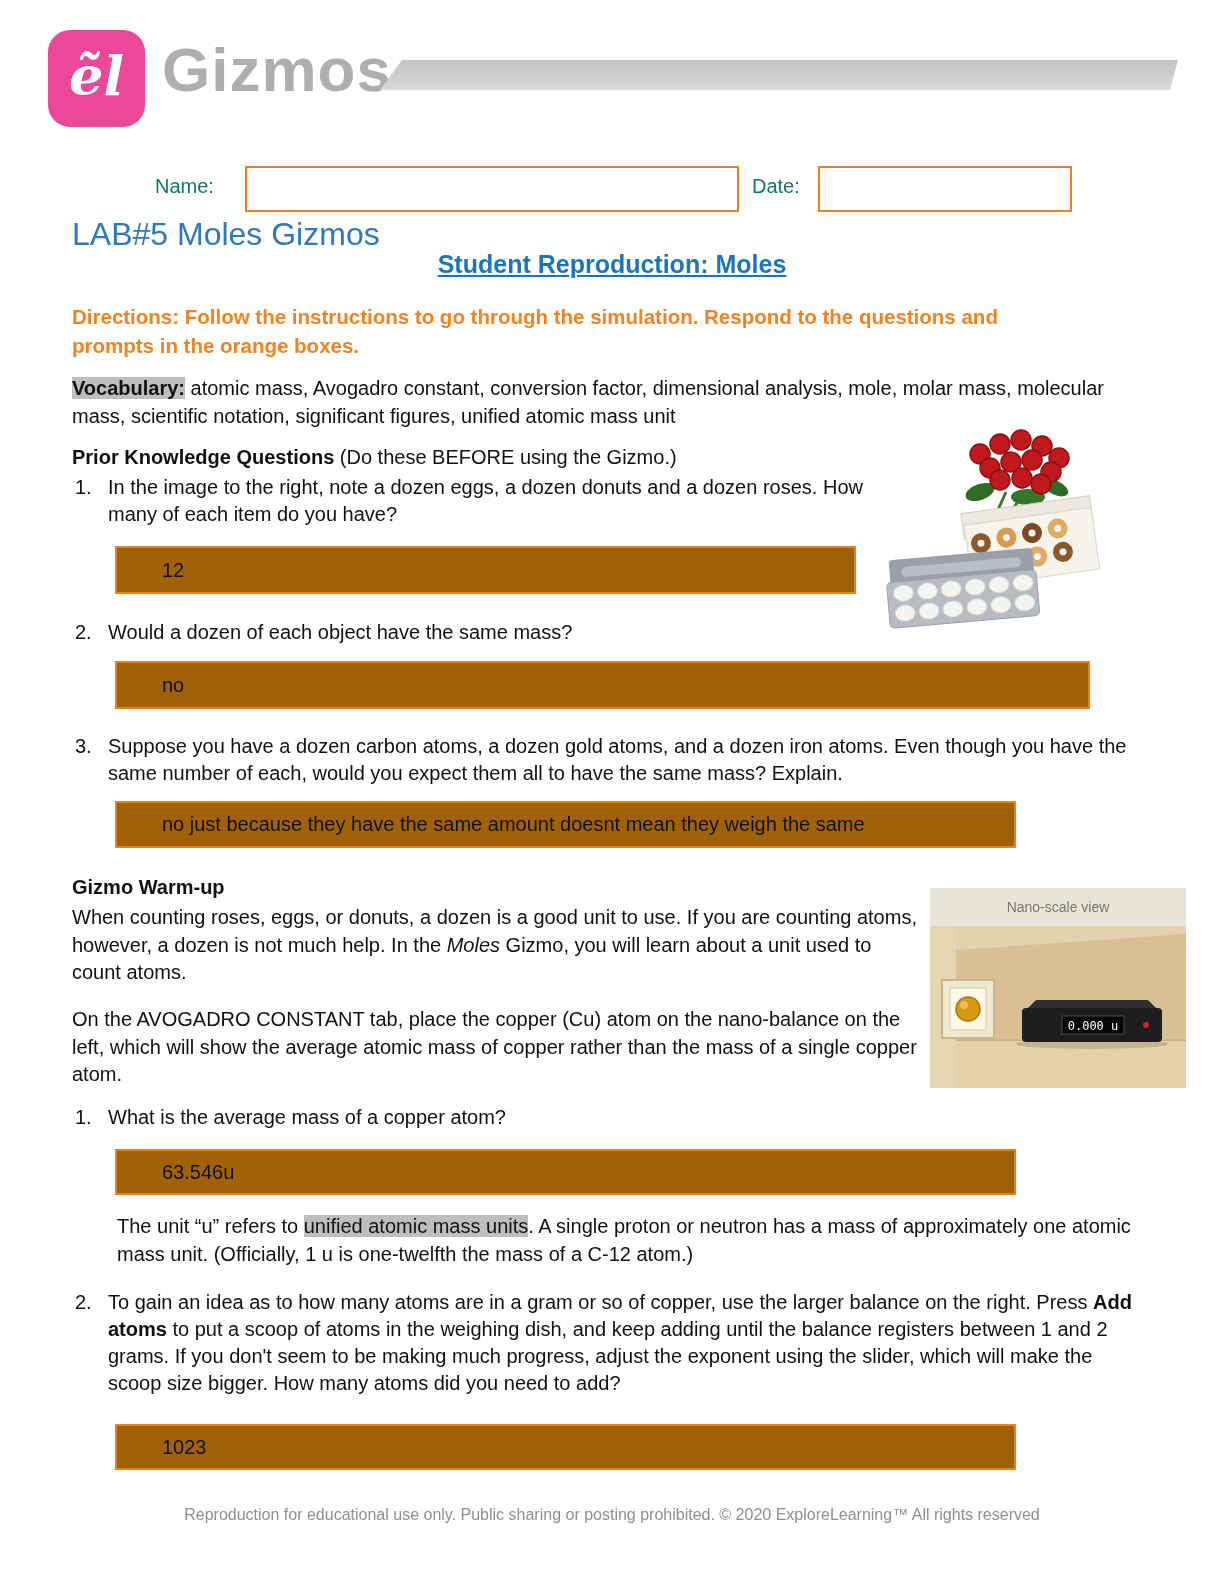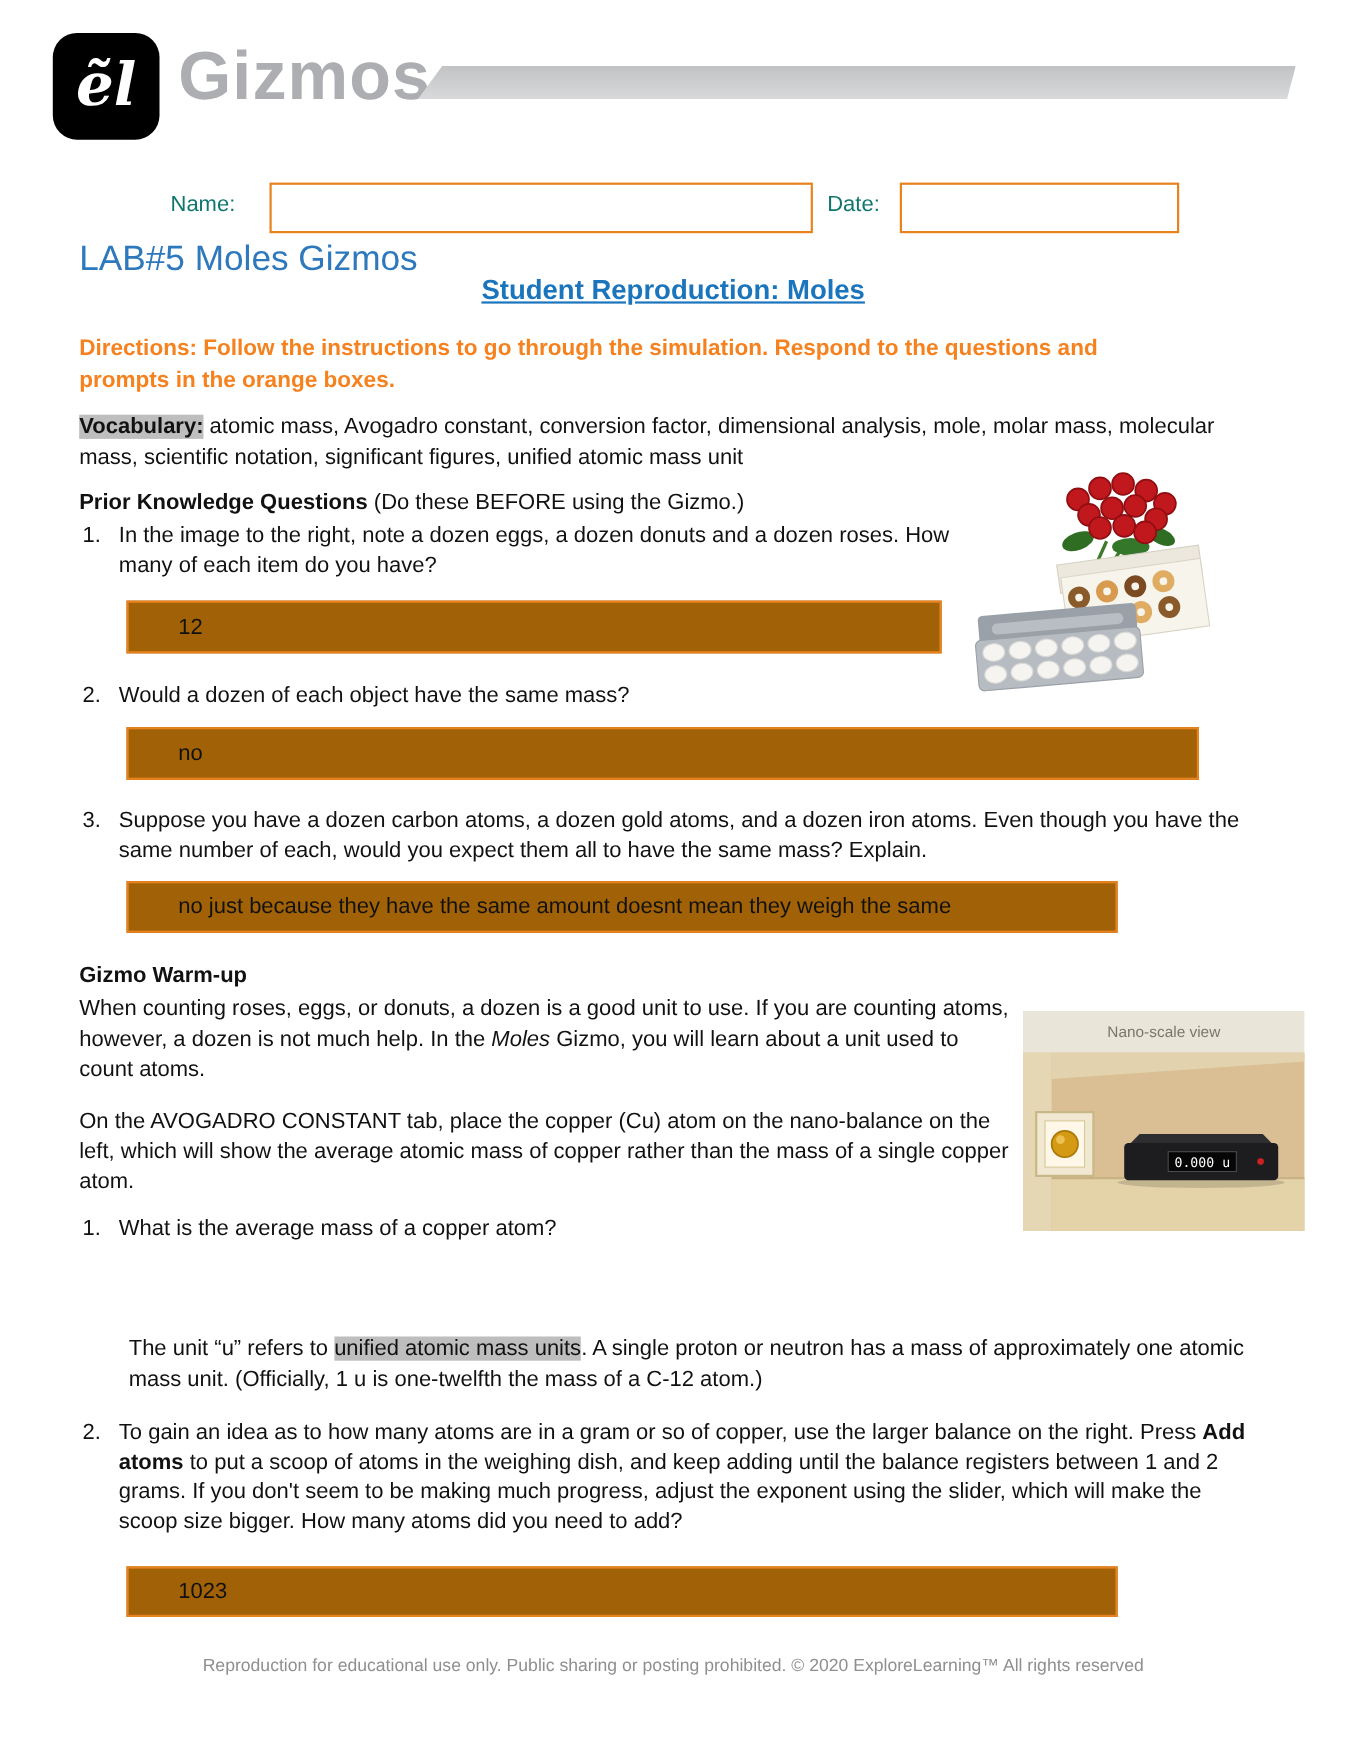--- a/index.html
+++ b/index.html
@@ -12,21 +12,21 @@
     height: 1584px;
     background: #ffffff;
     overflow: hidden;
     margin: 0 auto;
   }
   .abs { position: absolute; }
 
   
   .logo-tile {
     left: 48px; top: 30px; width: 97px; height: 97px;
-    background: #000000; border-radius: 22px;
+    background: #ec4899; border-radius: 22px;
     display: flex; align-items: center; justify-content: center;
   }
   .logo-monogram {
     font-family: "DejaVu Serif", serif;
     font-style: italic; font-weight: 700;
     font-size: 54px; color: #ffffff; line-height: 1;
     transform: translateY(-3px);
   }
   .brand {
     left: 162px; top: 34px;
@@ -202,21 +202,21 @@
       </g>
     </svg>
   </div>
 
   <div class="abs section-heading" style="left:72px; top:876px;">Gizmo Warm-up</div>
 
   <div class="abs para" style="left:72px; top:1006px; width:860px;">On the AVOGADRO CONSTANT tab, place the copper (Cu) atom on the nano-balance on the left, which will show the average atomic mass of copper rather than the mass of a single copper atom.</div>
 
   <div class="abs para" style="left:72px; top:904px; width:845px;"><span>When counting roses, eggs, or donuts, a dozen is a good unit to use. If you are counting atoms, however, a dozen is not much help. In the </span><span class="i">Moles</span><span> Gizmo, you will learn about a unit used to count atoms.</span></div>
 
-  <div class="abs" style="left:930px; top:919px; width:256px; height:200px;">
+  <div class="abs" style="left:930px; top:888px; width:256px; height:200px;">
     <svg width="256" height="200" viewBox="0 0 256 200">
       <rect x="0" y="0" width="256" height="200" fill="#eae5d9"></rect>
       <text x="128" y="24" text-anchor="middle" font-size="14" fill="#7a766c" font-family="Liberation Sans, sans-serif">Nano-scale view</text>
       <rect x="0" y="38" width="256" height="162" fill="#d9bf93"></rect>
       <polygon points="26,38 256,38 256,46 26,62" fill="#e2d3ae"></polygon>
       <rect x="0" y="38" width="26" height="162" fill="#e6d7b4"></rect>
       <rect x="26" y="152" width="230" height="48" fill="#e4d2a8"></rect>
       <line x1="26" y1="152" x2="256" y2="152" stroke="#c9b283" stroke-width="2"></line>
 
       <g>
@@ -234,20 +234,23 @@
         <text x="163" y="142" text-anchor="middle" font-size="12" fill="#ffffff" font-family="DejaVu Sans Mono, monospace">0.000 u</text>
         <circle cx="216" cy="137" r="3" fill="#cc2222"></circle>
       </g>
     </svg>
   </div>
 
   <div class="abs question" style="left:75px; top:1104px; width:760px;">
     <span class="qnum">1.</span>
     <span class="qtext">What is the average mass of a copper atom?</span>
   </div>
+  <div class="abs answer-box" style="left:115px; top:1149px; width:901px; height:46px;">
+    <span>63.546u</span>
+  </div>
 
   <div class="abs para" style="left:117px; top:1213px; width:1022px;"><span>The unit “u” refers to </span><span class="hl">unified atomic mass units</span><span>. A single proton or neutron has a mass of approximately one atomic mass unit. (Officially, 1 u is one-twelfth the mass of a C-12 atom.)</span></div>
 
   <div class="abs question" style="left:75px; top:1289px; width:1070px;">
     <span class="qnum">2.</span>
     <span class="qtext"><span>To gain an idea as to how many atoms are in a gram or so of copper, use the larger balance on the right. Press </span><span class="b">Add atoms</span><span> to put a scoop of atoms in the weighing dish, and keep adding until the balance registers between 1 and 2 grams. If you don't seem to be making much progress, adjust the exponent using the slider, which will make the scoop size bigger.  How many atoms did you need to add?</span></span>
   </div>
   <div class="abs answer-box" style="left:115px; top:1424px; width:901px; height:46px;">
     <span>1023</span>
   </div>

